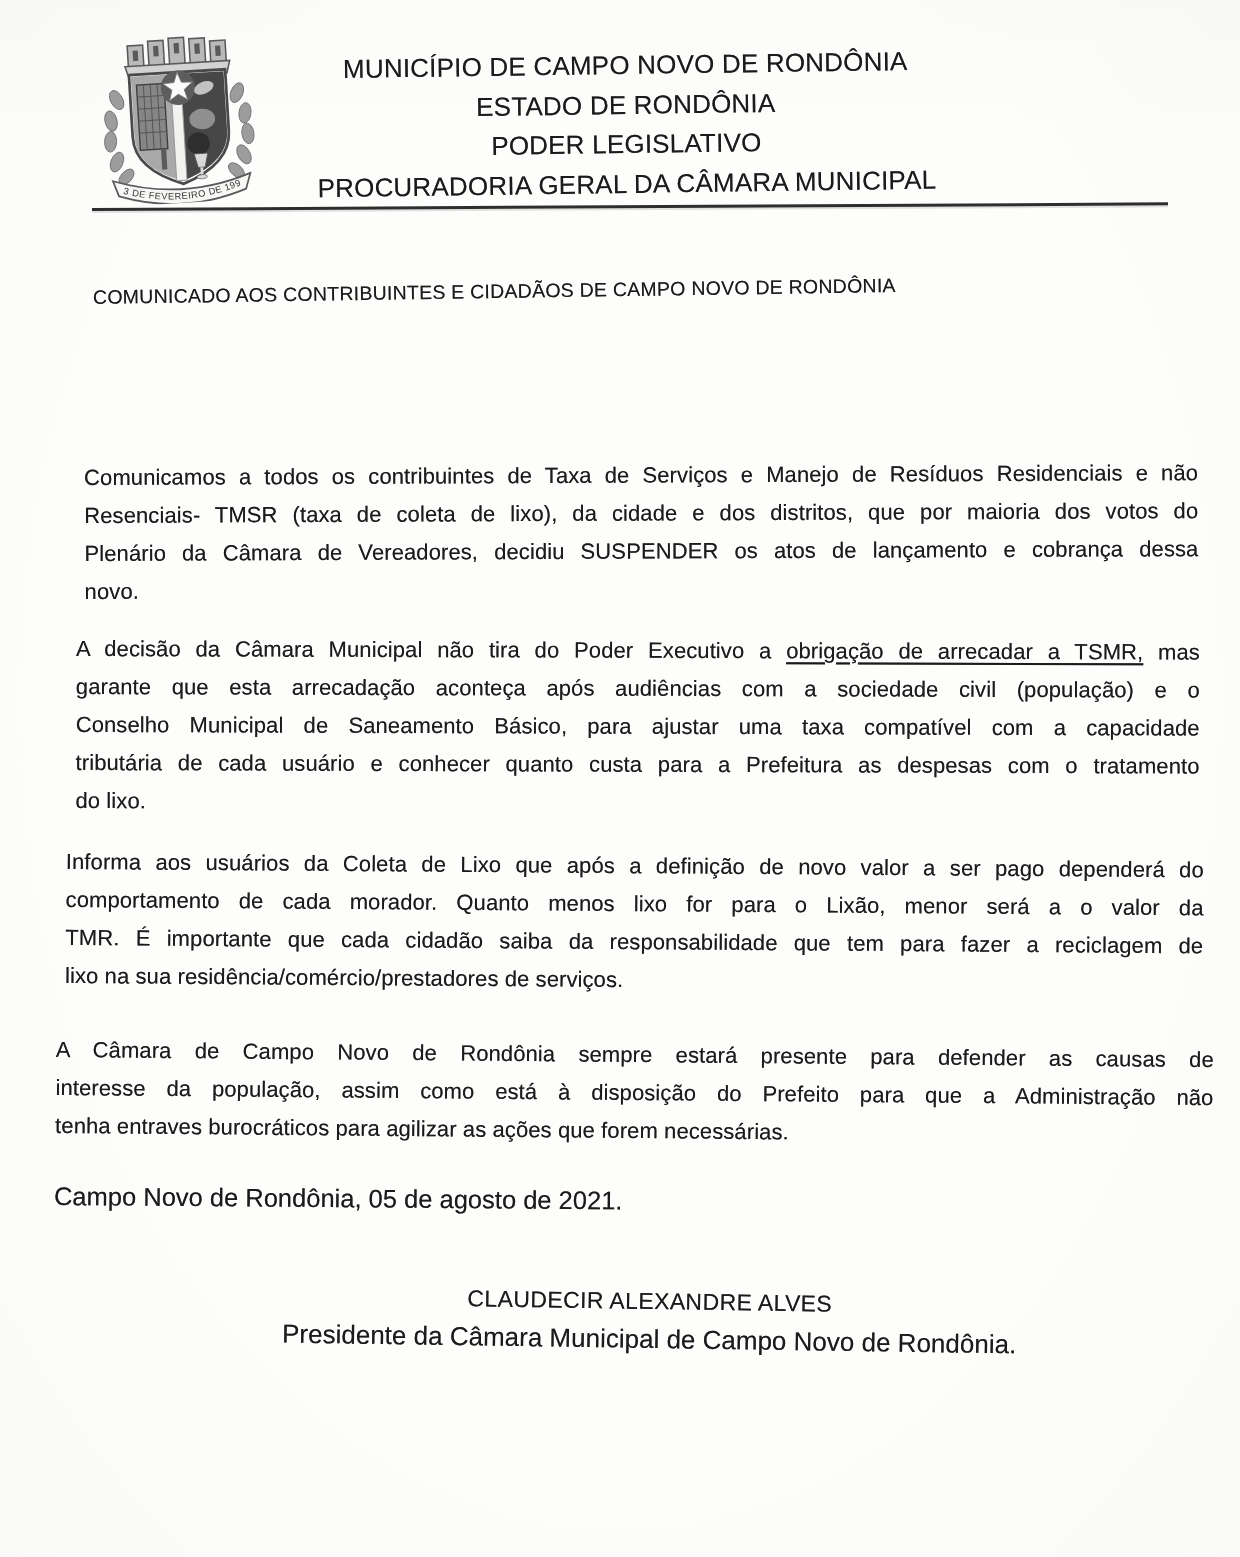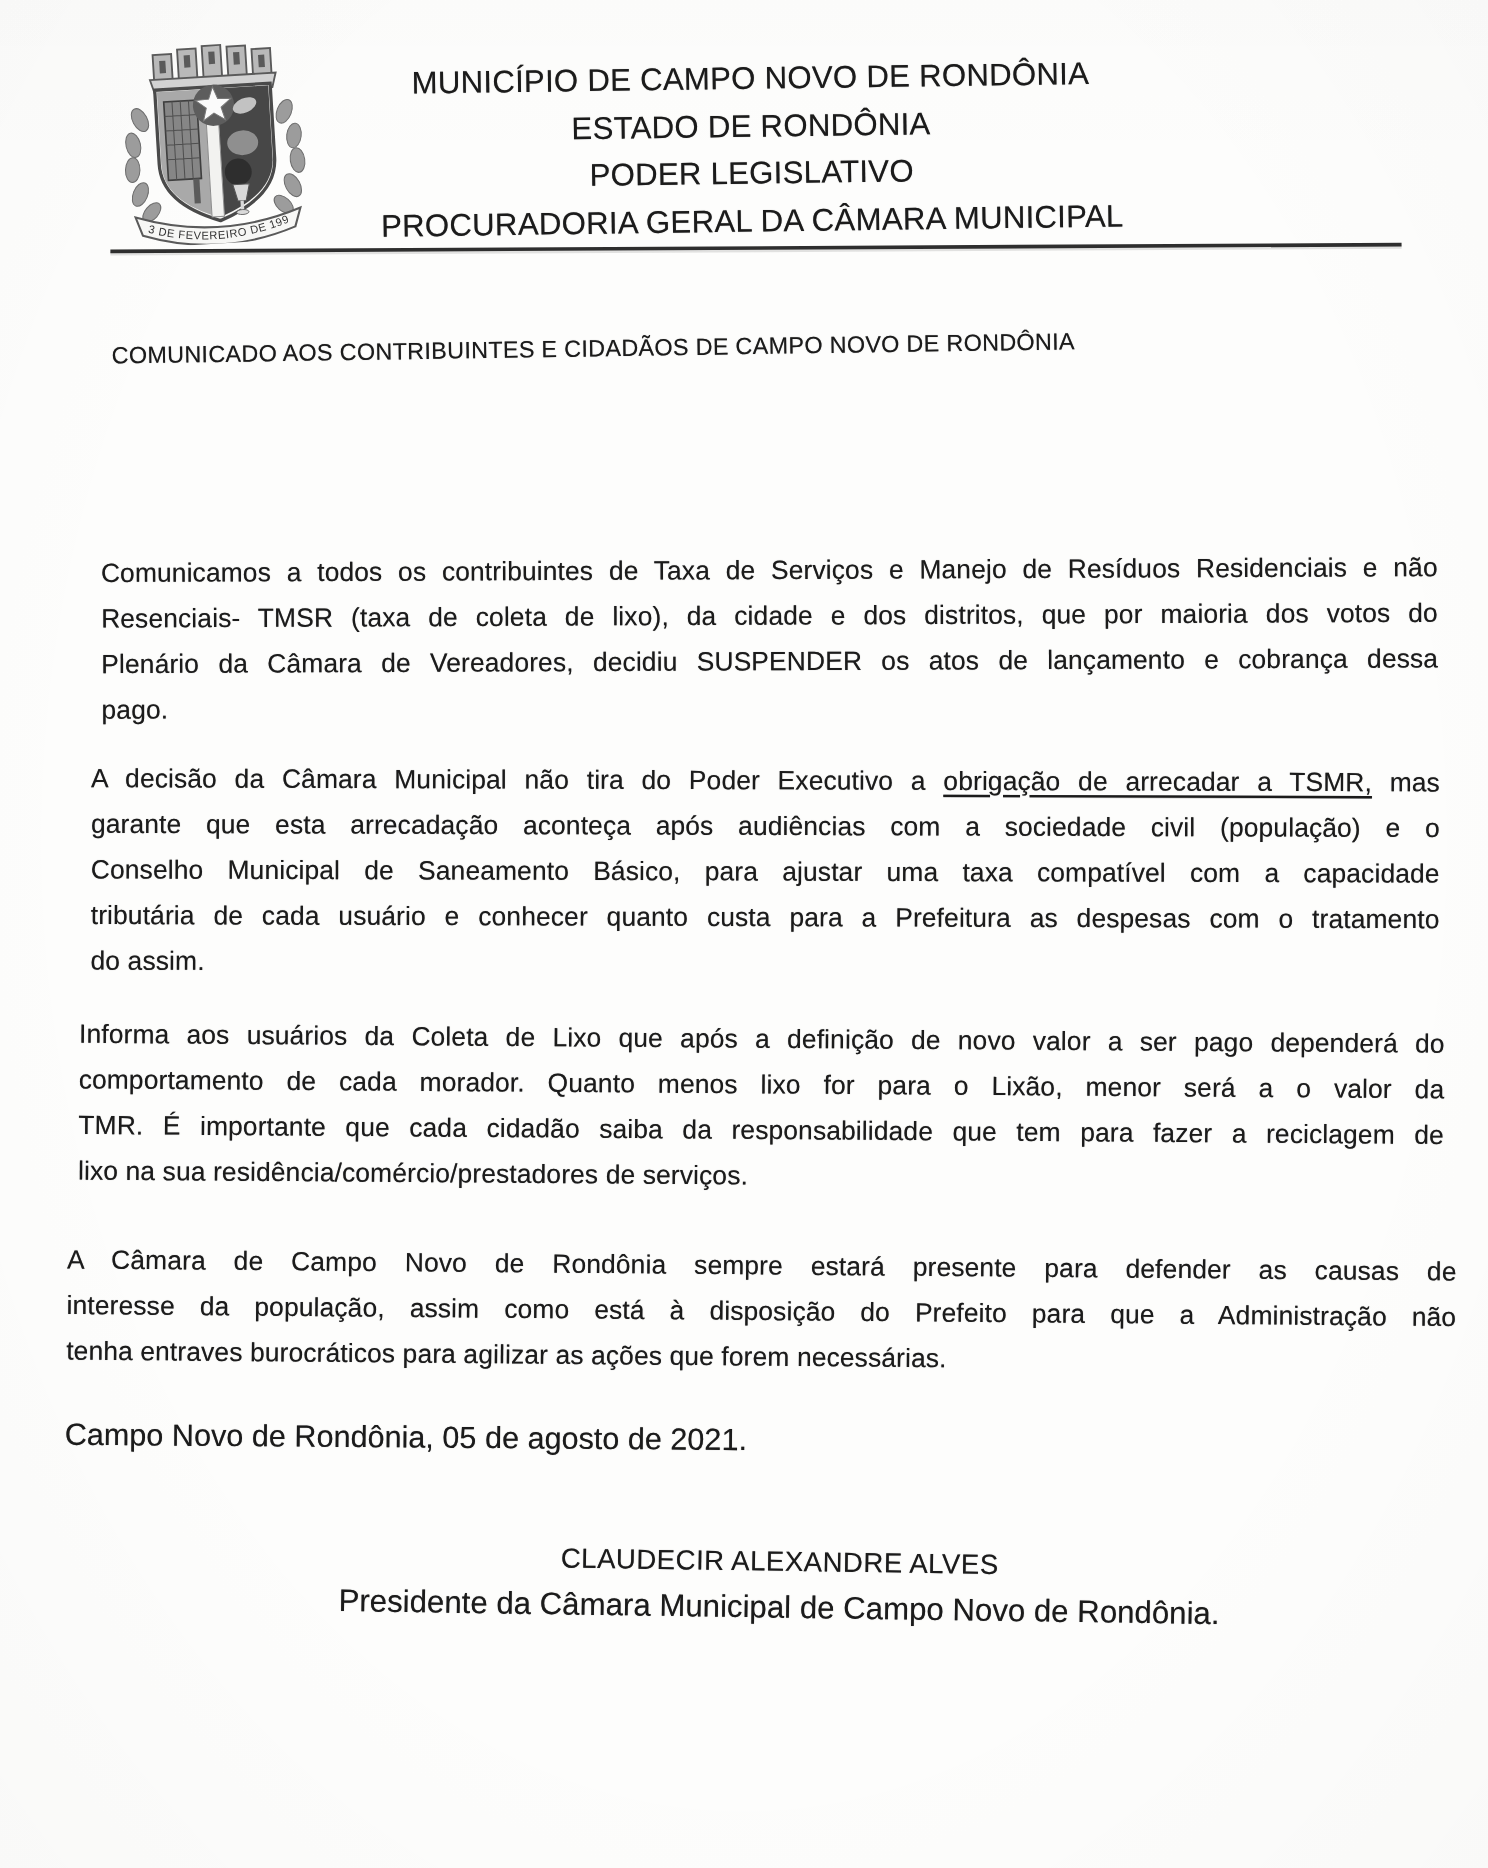--- a/index.html
+++ b/index.html
@@ -130,28 +130,28 @@
   </div>
 
   <div class="rule"></div>
 
   <div class="title ink">COMUNICADO AOS CONTRIBUINTES E CIDADÃOS DE CAMPO NOVO DE RONDÔNIA</div>
 
   <div class="para ink" id="p1">
       <div class="line"><span>Comunicamos a todos os contribuintes de Taxa de Serviços e Manejo de Resíduos Residenciais e não</span></div>
       <div class="line"><span>Resenciais- TMSR (taxa de coleta de lixo), da cidade e dos distritos, que por maioria dos votos do</span></div>
       <div class="line"><span>Plenário da Câmara de Vereadores, decidiu SUSPENDER os atos de lançamento e cobrança dessa</span></div>
-      <div class="line last"><span>pago.</span></div>
+      <div class="line last"><span>novo.</span></div>
     </div>
   <div class="para ink" id="p2">
       <div class="line"><span>A decisão da Câmara Municipal não tira do Poder Executivo a </span><span class="u">obrigação de arrecadar a TSMR,</span><span> mas</span></div>
       <div class="line"><span>garante que esta arrecadação aconteça após audiências com a sociedade civil (população) e o</span></div>
       <div class="line"><span>Conselho Municipal de Saneamento Básico, para ajustar uma taxa compatível com a capacidade</span></div>
       <div class="line"><span>tributária de cada usuário e conhecer quanto custa para a Prefeitura as despesas com o tratamento</span></div>
-      <div class="line last"><span>do assim.</span></div>
+      <div class="line last"><span>do lixo.</span></div>
     </div>
   <div class="para ink" id="p3">
       <div class="line"><span>Informa aos usuários da Coleta de Lixo que após a definição de novo valor a ser pago dependerá do</span></div>
       <div class="line"><span>comportamento de cada morador. Quanto menos lixo for para o Lixão, menor será a o valor da</span></div>
       <div class="line"><span>TMR. É importante que cada cidadão saiba da responsabilidade que tem para fazer a reciclagem de</span></div>
       <div class="line last"><span>lixo na sua residência/comércio/prestadores de serviços.</span></div>
     </div>
   <div class="para ink" id="p4">
       <div class="line"><span>A Câmara de Campo Novo de Rondônia sempre estará presente para defender as causas de</span></div>
       <div class="line"><span>interesse da população, assim como está à disposição do Prefeito para que a Administração não</span></div>

